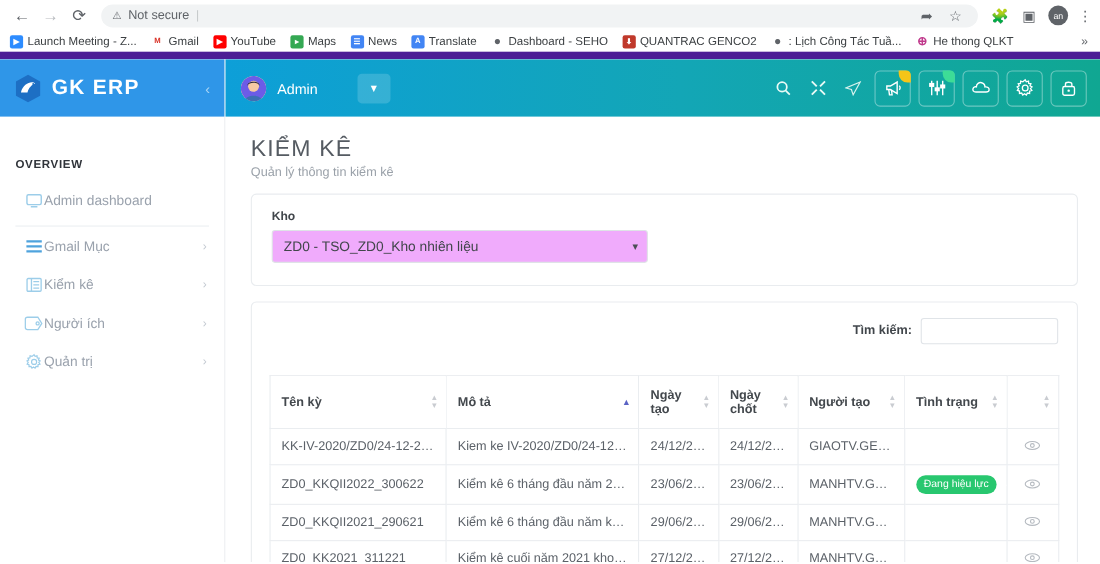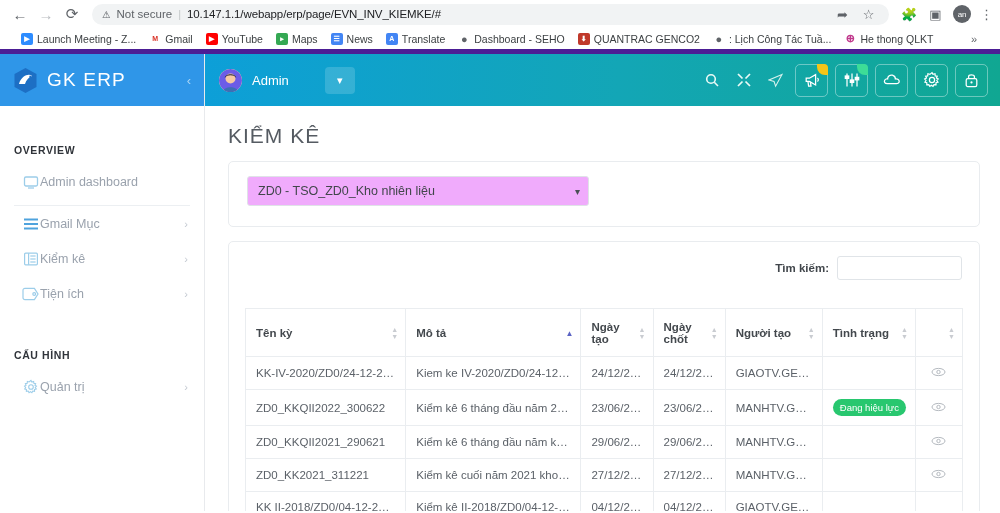--- a/index.html
+++ b/index.html
@@ -35,22 +35,22 @@
         justify-content: center; color: #5f6368; font-size: 13px; }
   .avatar-chip {
     width: 18px; height: 18px; border-radius: 50%; background: #5f6368;
     color: #fff; font-size: 8px; display: flex; align-items: center;
     justify-content: center; letter-spacing: -0.2px;
   }
   .kebab { font-size: 13px; color: #5f6368; letter-spacing: -1px;}
 
   .bookmarks {
     height: 26px; background: #ffffff; display: flex; align-items: center;
-    padding: 0 21px; gap: 13px; font-size: 10.5px; color: #3c4043;
-    border-bottom: 5px solid #4c1d95; white-space: nowrap; overflow: hidden;
+    padding: 0 9px; gap: 13px; font-size: 10.5px; color: #3c4043;
+    border-bottom: 7px solid #4c1d95; white-space: nowrap; overflow: hidden;
   }
   .bm { display: flex; align-items: center; gap: 4px; }
   .bm-ico {
     width: 12px; height: 12px; border-radius: 2px; flex: none;
     display: flex; align-items: center; justify-content: center;
     font-size: 7px; color: #fff; font-weight: bold;
   }
   .bm-label { font-size: 10.5px; color: #3c4043; }
   .bm-overflow { margin-left: auto; color: #5f6368; font-size: 11px; padding-right:2px;}
 
@@ -59,21 +59,21 @@
 
   
   .sidebar { width: 205px; flex: none; background: #fff;
              border-right: 1px solid #e8eaed; height: 457px; }
   .brand {
     height: 52px; background: #2f96e8; display: flex; align-items: center;
     padding: 0 13px; gap: 9px;
   }
   .brand-logo { width: 25px; height: 27px; flex: none; position: relative; }
   .brand-name {
-    color: #ffffff; font-size: 19px; letter-spacing: 1.2px; font-weight: 400;
+    color: #ffffff; font-size: 19px; letter-spacing: 1.2px; font-weight: 700;
   }
   .brand-collapse {
     margin-left: auto; color: #a9d5f5; font-size: 13px; cursor: pointer;
   }
   .side-body { padding: 0; }
   .side-section {
     font-size: 10.5px; color: #30343a; letter-spacing: 0.6px;
     font-weight: bold; padding: 14px 14px 8px 14px; margin-top: 24px;
   }
   .side-item {
@@ -176,21 +176,20 @@
 <body>
 
 <div class="browser-top">
   <div class="nav-btn">←</div>
   <div class="nav-btn disabled">→</div>
   <div class="nav-btn">⟳</div>
   <div class="omnibox">
     <span class="warn-ico">⚠</span>
     <span class="notsecure">Not secure</span>
     <span class="omni-sep">|</span>
-    <span class="omni-url">10.147.1.1/webapp/erp/page/EVN_INV_KIEMKE/#</span>
     <span class="omni-right">
       <span class="ci">➦</span>
       <span class="ci">☆</span>
     </span>
   </div>
   <div class="chrome-icons">
     <span class="ci">🧩</span>
     <span class="ci">▣</span>
     <span class="avatar-chip">an</span>
     <span class="kebab">⋮</span>
@@ -291,24 +290,23 @@
           <span>Kiểm kê</span>
           <span class="s-arrow">›</span>
         </div>
         <div class="side-item">
           <span class="s-ico">
             <svg width="17" height="14" viewBox="0 0 17 14" fill="none" stroke="#9ccde9" stroke-width="1.2">
               <path d="M1 3.2 C1 2 1.8 1.4 3 1.4 L12.4 1.4 L16 7 L12.4 12.6 L3 12.6 C1.8 12.6 1 12 1 10.8 Z"></path>
               <circle cx="12.2" cy="7" r="1.4"></circle>
             </svg>
           </span>
-          <span>Tiện ích</span>
+          <span>Người ích</span>
           <span class="s-arrow">›</span>
         </div>
-        <div class="side-section">CẤU HÌNH</div>
         <div class="side-item">
           <span class="s-ico">
             <svg width="16" height="16" viewBox="0 0 18 18" fill="none" stroke="#9ccde9" stroke-width="1.2">
               <circle cx="9" cy="9" r="2.6"></circle>
               <path d="M9 1.6 L10 3.4 L12 2.8 L12.2 4.9 L14.2 5.2 L13.4 7 L15.2 8 L13.8 9.5 L15 11.2 L13 11.8 L13 13.9 L11 13.6 L10 15.4 L8.4 14.2 L6.8 15.4 L5.8 13.6 L3.8 13.9 L3.8 11.8 L1.9 11.2 L3 9.5 L1.7 8 L3.5 7 L2.7 5.2 L4.7 4.9 L4.9 2.8 L6.9 3.4 Z"></path>
             </svg>
           </span>
           <span>Quản trị</span>
           <span class="s-arrow">›</span>
         </div>
@@ -385,22 +383,24 @@
             <rect x="3.2" y="7.6" width="10.6" height="8" rx="1.6"></rect>
             <path d="M5.6 7.6 L5.6 5.4 C5.6 3.3 11.4 3.3 11.4 5.4 L11.4 7.6"></path>
             <circle cx="8.5" cy="11.4" r="1.1" fill="#ffffff" stroke="none"></circle>
           </svg>
         </span>
       </div>
     </div>
 
     <div class="content">
       <div class="page-title">KIỂM KÊ</div>
+      <div class="page-sub">Quản lý thông tin kiểm kê</div>
 
       <div class="card">
+        <div class="field-label">Kho</div>
         <div class="select-wrap">
           <div class="select-box">ZD0 - TSO_ZD0_Kho nhiên liệu</div>
           <span class="select-caret">▾</span>
         </div>
       </div>
 
       <div class="card card2">
         <div class="search-row">
           <span class="search-label">Tìm kiếm:</span>
           <input class="search-input" type="text" placeholder="" style="">

